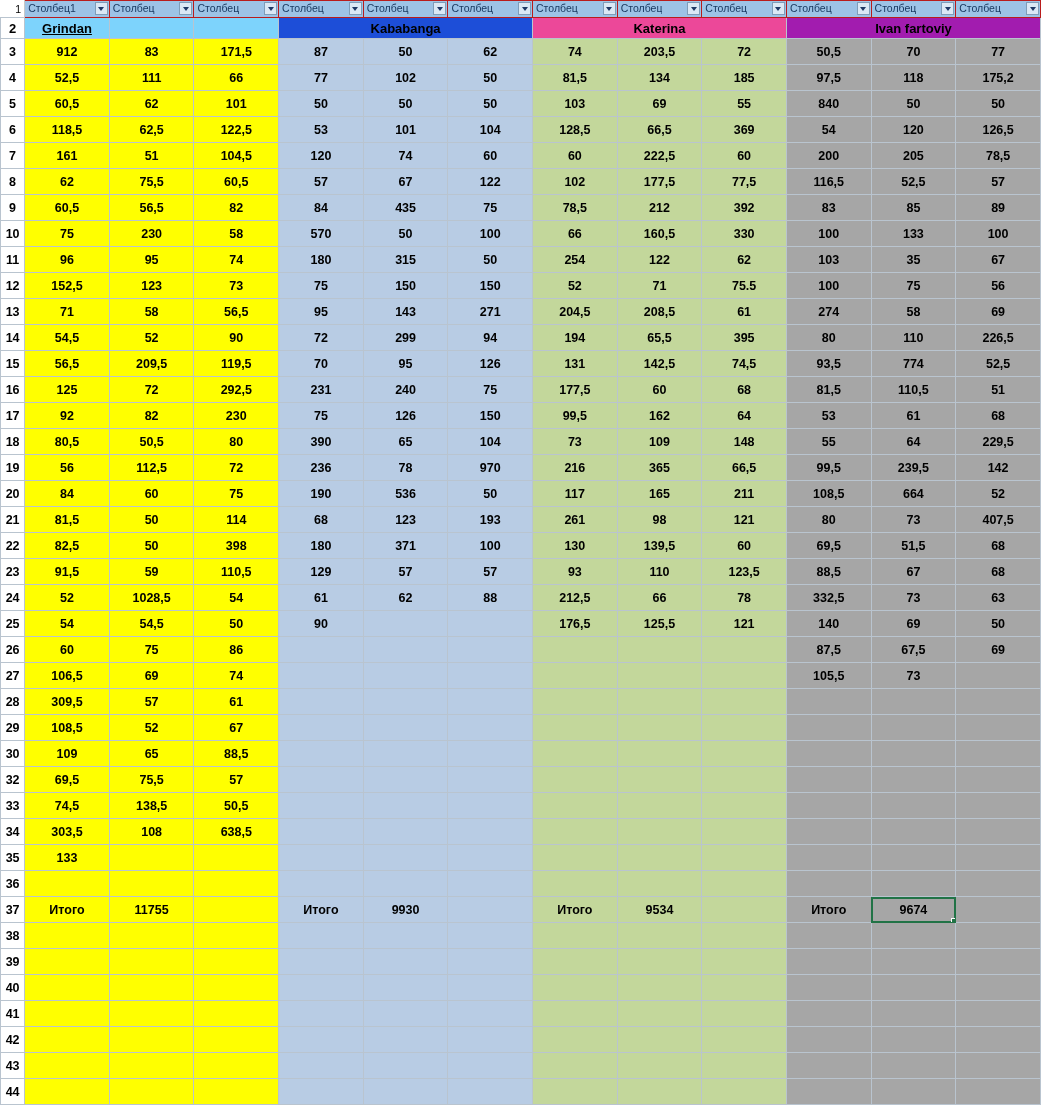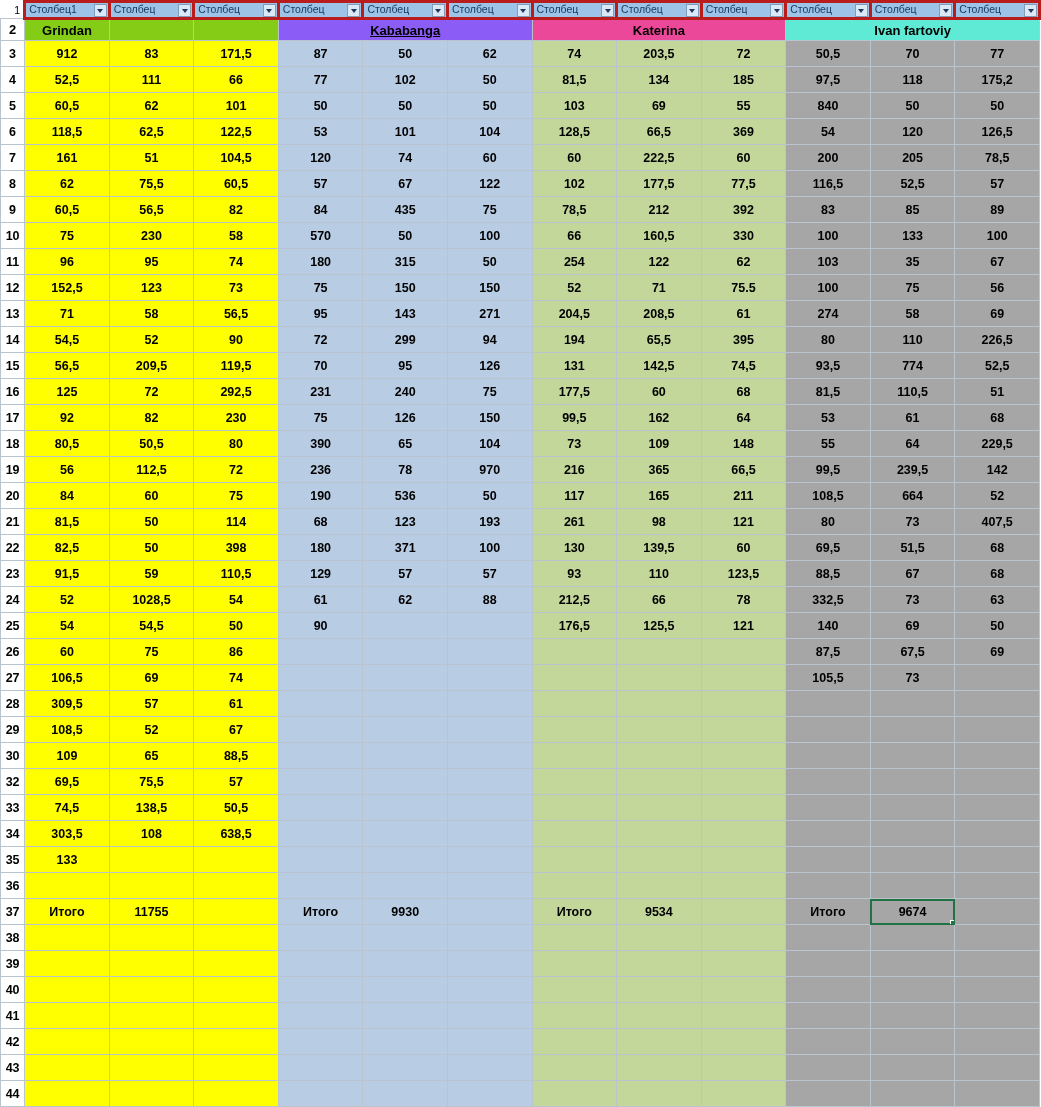--- a/index.html
+++ b/index.html
@@ -42,21 +42,21 @@
     font-weight: normal;
     font-size: 11.5px;
     color: #000;
     text-align: right;
     padding-right: 3px;
     box-sizing: border-box;
   }
   
   tr.filterrow td {
     background: #9dc3e6;
-    border: 3px solid #b91c1c;
+    border: 1px solid #b91c1c;
     height: 17px;
     font-size: 10.5px;
     font-weight: normal;
     color: #17375e;
     text-align: left;
     padding-left: 3px;
     position: relative;
     box-sizing: border-box;
   }
   tr.filterrow td.rowhdr {
@@ -91,24 +91,24 @@
     max-width: 60px;
     overflow: hidden;
     text-overflow: clip;
     white-space: nowrap;
   }
   
   tr.namerow td {
     height: 20px;
     font-size: 13px;
   }
-  .nm-grindan { background: #84cc16; text-align: left; padding-left: 6px; font-weight: normal; font-size: 12px;}
-  .nm-kab { background: #8b5cf6; font-weight: bold; text-decoration: underline; }
+  .nm-grindan { background: #7dd3fc; text-align: left; padding-left: 6px; font-weight: normal; font-size: 12px; text-decoration: underline;}
+  .nm-kab { background: #1d4ed8; font-weight: bold; }
   .nm-kat { background: #ec4899; font-weight: bold; }
-  .nm-ivan { background: #5eead4; font-weight: bold; text-align: left; padding-left: 8px;}
+  .nm-ivan { background: #a21caf; font-weight: bold; text-align: left; padding-left: 8px;}
   .c-yellow { background: #ffff00; }
   .c-blue   { background: #b8cce4; }
   .c-green  { background: #c3d79b; }
   .c-gray   { background: #a6a6a6; }
   .sel {
     outline: 2px solid #217346;
     outline-offset: -2px;
     position: relative;
   }
   .sel::after {

